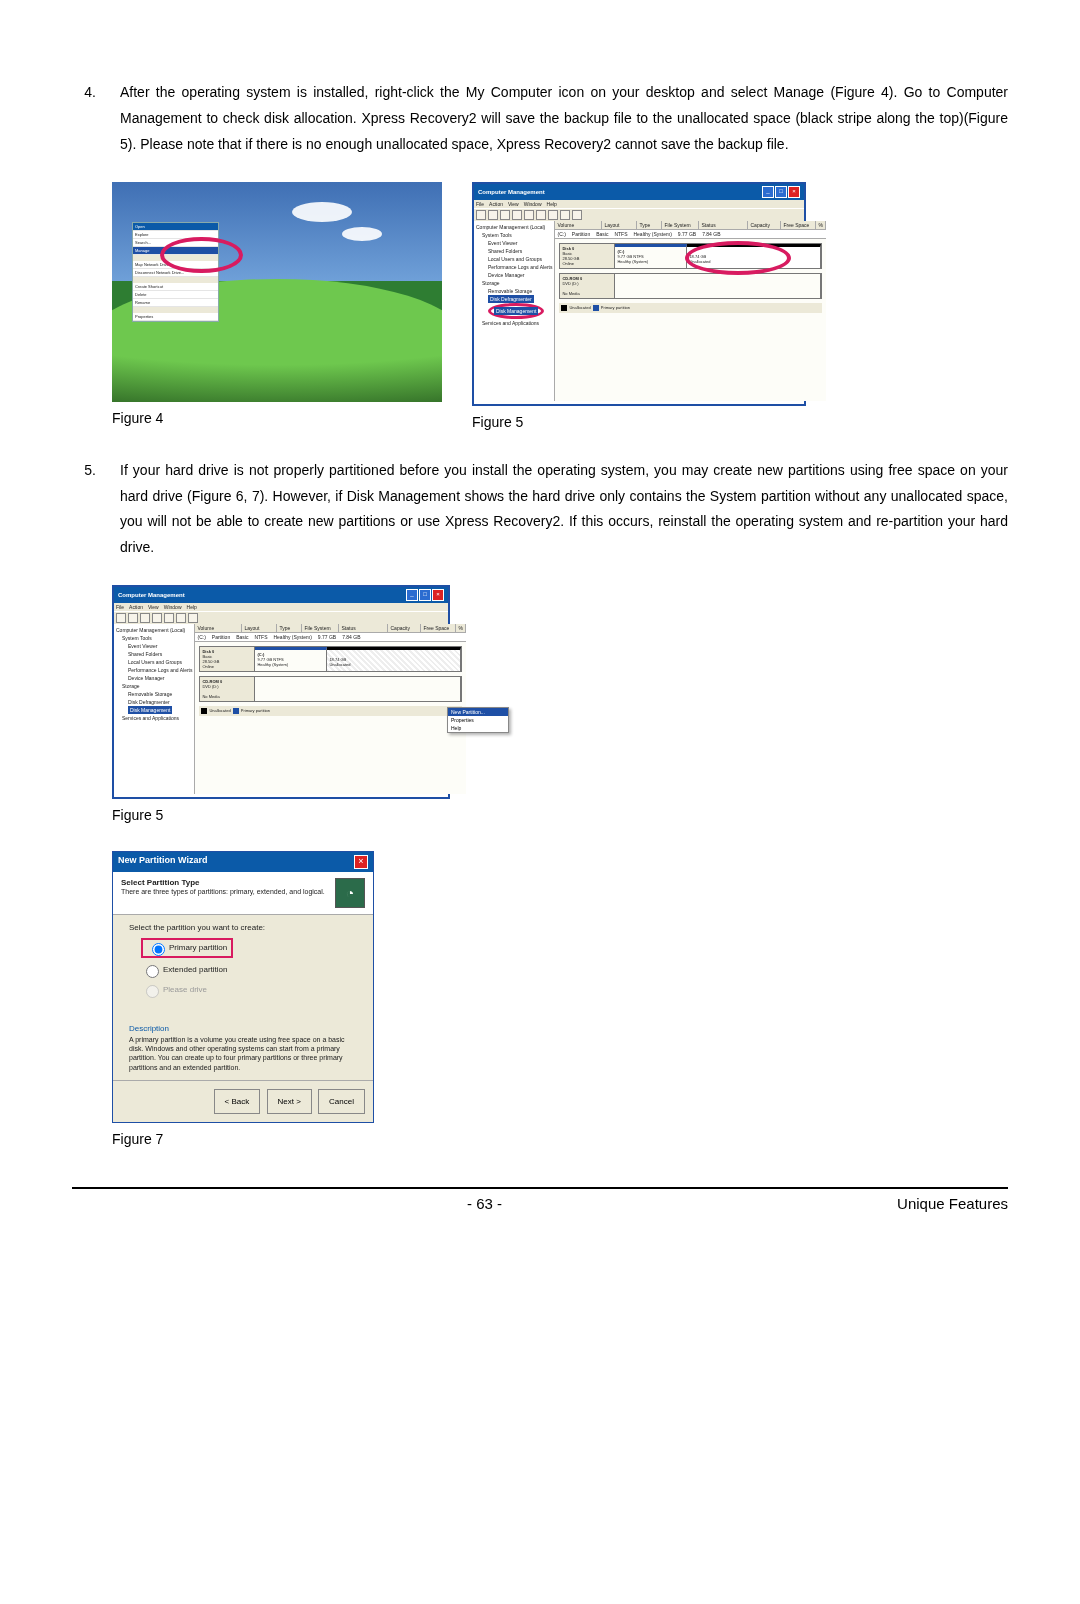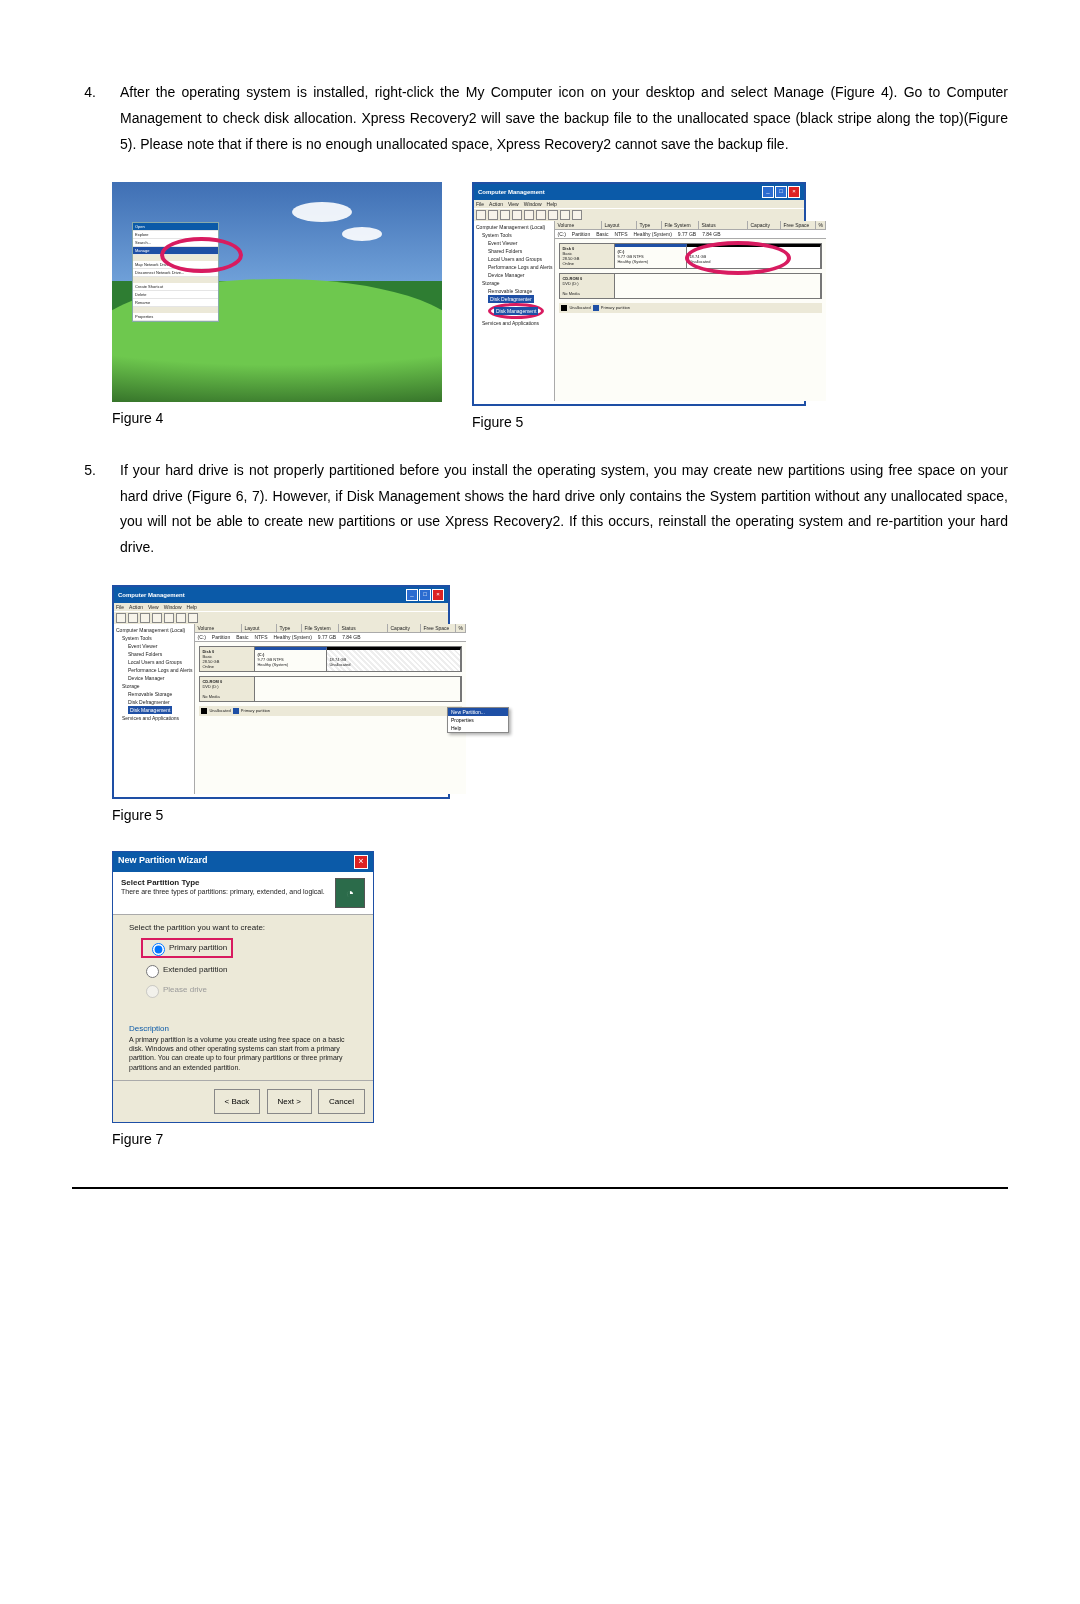--- a/index.html
+++ b/index.html
@@ -356,14 +356,19 @@
           <button>&lt; Back</button>
           <button>Next &gt;</button>
           <button>Cancel</button>
         </div>
       </div>
       <div class="caption">Figure 7</div>
     </div>
   </div>
 
   <hr class="rule">
+  <div class="foot">
+    <span></span>
+    <span>- 63 -</span>
+    <span>Unique Features</span>
+  </div>
 
 </div>
 
 </body></html>

